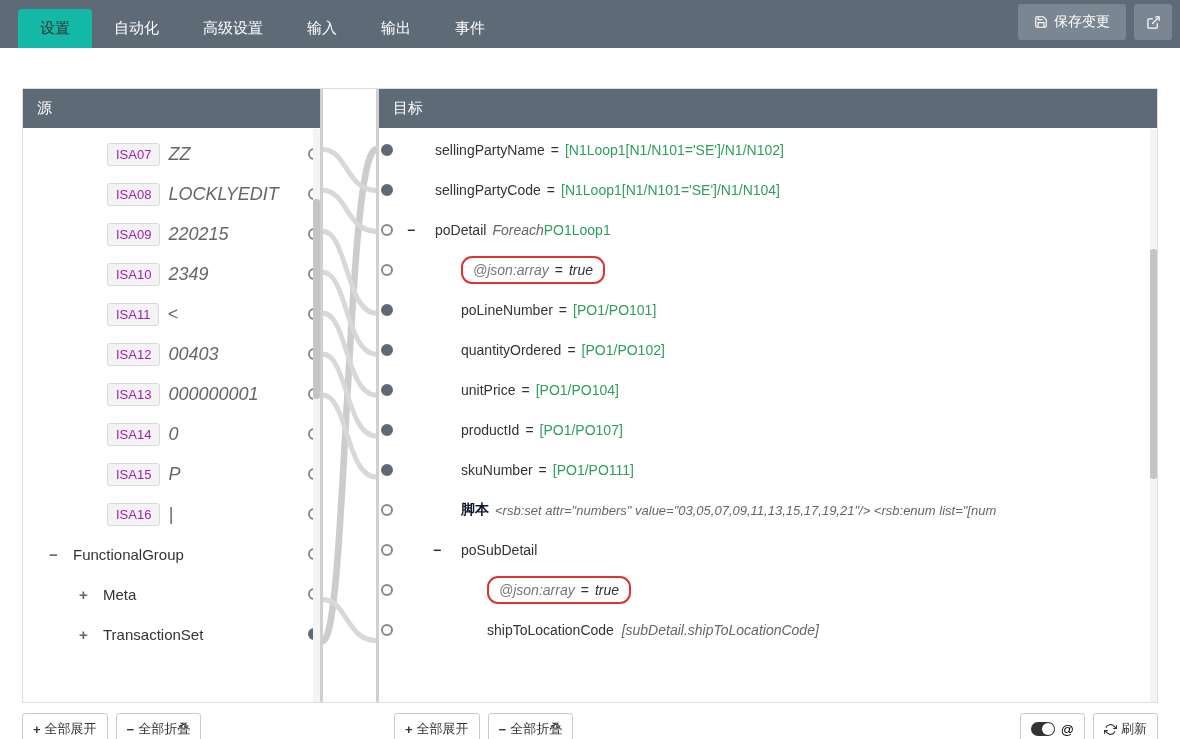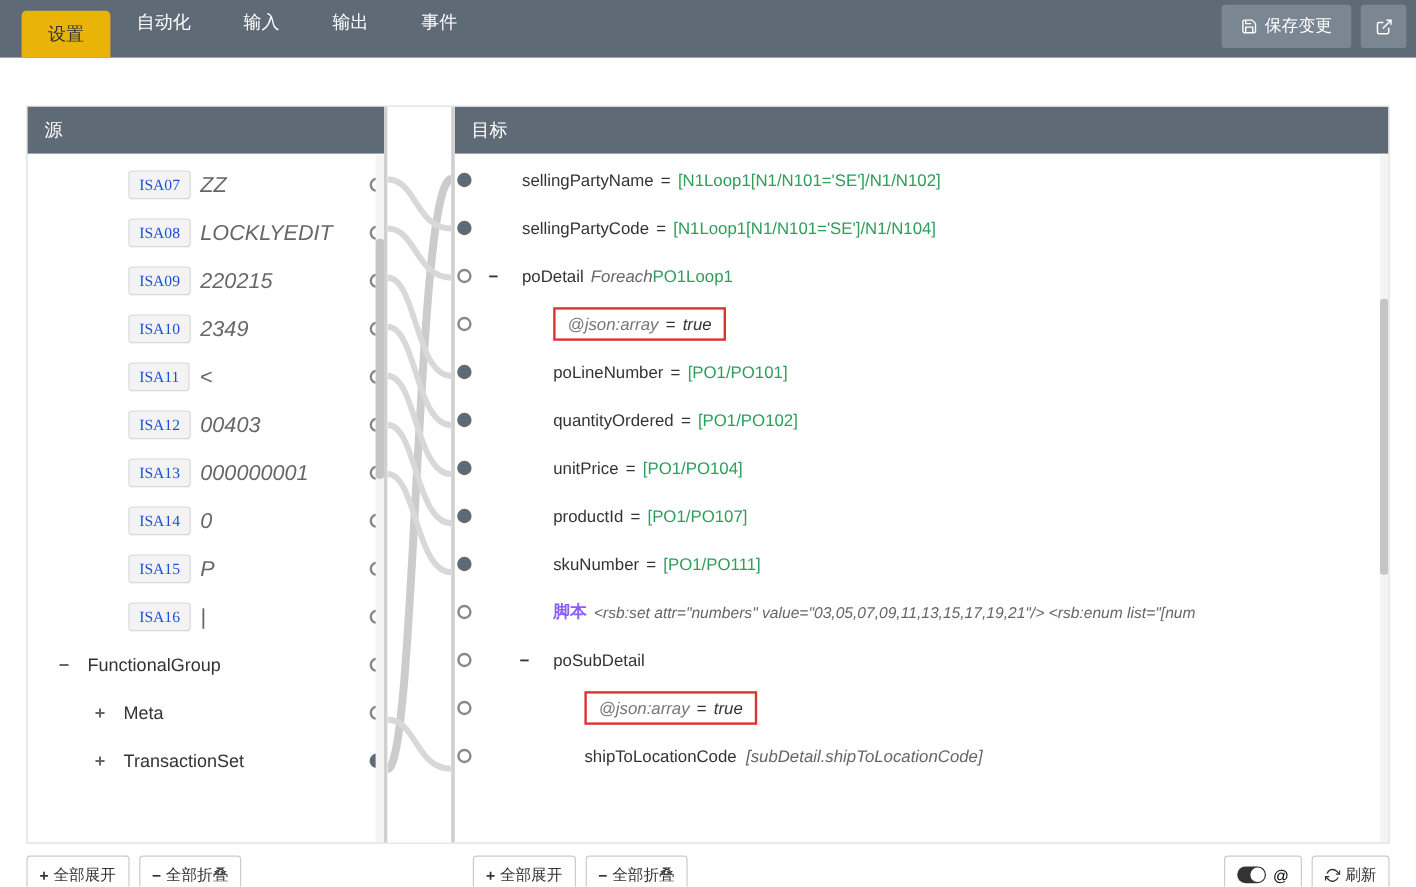--- a/index.html
+++ b/index.html
@@ -1,63 +1,63 @@
 <!DOCTYPE html>
 <html><head>
 <meta charset="utf-8">
 <style>
 * { box-sizing: border-box; margin: 0; padding: 0; font-family: Arial, "Microsoft YaHei", sans-serif; }
 body { background: #fff; width: 1180px; height: 739px; overflow: hidden; }
 
 .topbar { background: #5e6b77; height: 48px; display: flex; align-items: flex-end; padding-left: 18px; }
 .tabs { display: flex; gap: 0; }
 .tab { padding: 10px 22px; color: #ffffff; font-size: 15px; cursor: pointer; }
-.tab.active { background: #eab308; color: #333; border-radius: 4px 4px 0 0; margin-top: 10px; }
+.tab.active { background: #14b8a6; color: #333; border-radius: 4px 4px 0 0; }
 .topbar-actions { margin-left: auto; display: flex; gap: 8px; padding: 8px; }
 .btn-save { background: #7a8692; color: #fff; border: none; padding: 9px 16px; border-radius: 3px; font-size: 14px; cursor: pointer; display: flex; align-items: center; gap: 6px; }
 .btn-popout { background: #7a8692; color: #fff; border: none; width: 38px; height: 36px; border-radius: 3px; cursor: pointer; display: flex; align-items: center; justify-content: center; }
 
 .workspace { padding: 40px 22px 0 22px; height: calc(739px - 48px); }
 .mapper { display: flex; border: 1px solid #ddd; height: 615px; position: relative; }
 
 .panel-head { background: #5e6b77; color: #fff; padding: 10px 14px; font-size: 15px; }
 
 .source-col { width: 300px; display: flex; flex-direction: column; border-right: 3px solid #d0d0d0; position: relative; }
 .gap-col { width: 56px; background: #fff; position: relative; border-right: 3px solid #d0d0d0; }
 .target-col { flex: 1; display: flex; flex-direction: column; position: relative; overflow: hidden; }
 
 .panel-body { flex: 1; overflow: hidden; position: relative; }
 .src-list { padding: 6px 8px 6px 8px; }
 .src-row { display: flex; align-items: center; height: 40px; position: relative; }
 .src-row.indented { padding-left: 76px; }
-.isa-badge { background: #f3f3f3; border: 1px solid #d8d8d8; border-radius: 3px; padding: 3px 8px; font-size: 13px; color: #1d4ed8; margin-right: 8px; font-family: Liberation Serif, serif; }
+.isa-badge { background: #f3f3f3; border: 1px solid #d8d8d8; border-radius: 3px; padding: 3px 8px; font-size: 13px; color: #a21caf; margin-right: 8px; font-family: Liberation Sans, sans-serif; }
 .isa-val { font-style: italic; color: #666; font-size: 18px; }
 
 .node-port { position: absolute; right: -8px; top: 50%; transform: translateY(-50%); width: 12px; height: 12px; border: 2px solid #888; border-radius: 50%; background: #fff; }
 .node-port.filled { background: #5e6b77; border-color: #5e6b77; }
 
 .group-row { display: flex; align-items: center; height: 40px; padding-left: 18px; font-size: 15px; color: #333; position: relative; }
 .group-row .expander { width: 16px; margin-right: 8px; color: #666; font-weight: bold; cursor: pointer; }
 
 .tgt-list { padding: 2px 10px 6px 10px; overflow: hidden; }
 .tgt-row { display: flex; align-items: center; height: 40px; position: relative; padding-left: 46px; font-size: 14px; }
 .tgt-port { position: absolute; left: -8px; top: 50%; transform: translateY(-50%); width: 12px; height: 12px; border: 2px solid #888; border-radius: 50%; background: #fff; }
 .tgt-port.filled { background: #5e6b77; border-color: #5e6b77; }
 .tgt-name { color: #333; }
 .tgt-eq { color: #333; margin: 0 6px; }
 .tgt-expr { color: #2e9e5b; }
 .tgt-foreach { font-style: italic; color: #666; margin-left: 6px; }
 .expander-inline { position: absolute; left: 18px; font-weight: bold; color: #333; cursor: pointer; }
 
-.attr-box { display: inline-flex; align-items: center; border: 2px solid #d33; padding: 4px 10px; border-radius: 0; }
+.attr-box { display: inline-flex; align-items: center; border: 2px solid #d33; padding: 4px 10px; border-radius: 11px; }
 .attr-name { font-style: italic; color: #777; }
 .attr-eq { margin: 0 6px; color: #333; }
 .attr-val { font-style: italic; font-weight: normal; color: #333; }
 
-.script-lbl { color: #8b5cf6; font-weight: bold; margin-right: 6px; }
+.script-lbl { color: #0f172a; font-weight: bold; margin-right: 6px; }
 .script-body { font-style: italic; color: #666; font-size: 13px; white-space: nowrap; overflow: hidden; }
 .subdetail-val { font-style: italic; color: #666; }
 
 .footer-row { display: flex; gap: 8px; margin-top: 10px; align-items: center; }
 .footer-row .spacer { width: 300px; display: flex; gap: 8px; }
 .footer-row .gap-spacer { width: 56px; }
 .btn-sm { background: #fff; border: 1px solid #ccc; border-radius: 3px; padding: 6px 10px; font-size: 13px; cursor: pointer; display: inline-flex; align-items: center; gap: 4px; color: #333; }
 .btn-sm .icon { font-weight: bold; }
 .right-actions { margin-left: auto; display: flex; gap: 8px; }
 .toggle-pill { background: #fff; border: 1px solid #ccc; border-radius: 3px; padding: 5px 10px; font-size: 13px; cursor: pointer; display: inline-flex; align-items: center; gap: 6px; }
@@ -72,20 +72,21 @@
 .scroll-track { position: absolute; right: 0; top: 40px; bottom: 0; width: 7px; background: #f4f4f4; }
 .scroll-thumb { position: absolute; width: 7px; background: #c5c5c5; border-radius: 3px; }
 </style>
 </head>
 <body>
 
 <div class="topbar">
   <div class="tabs">
     <div class="tab active">设置</div>
     <div class="tab">自动化</div>
+    <div class="tab">高级设置</div>
     <div class="tab">输入</div>
     <div class="tab">输出</div>
     <div class="tab">事件</div>
   </div>
   <div class="topbar-actions">
     <button class="btn-save">
       <svg width="14" height="14" viewBox="0 0 24 24" fill="none" stroke="currentColor" stroke-width="2">
           <path d="M19 21H5a2 2 0 0 1-2-2V5a2 2 0 0 1 2-2h11l5 5v11a2 2 0 0 1-2 2z"></path>
           <polyline points="17 21 17 13 7 13 7 21"></polyline>
           <polyline points="7 3 7 8 15 8"></polyline>

